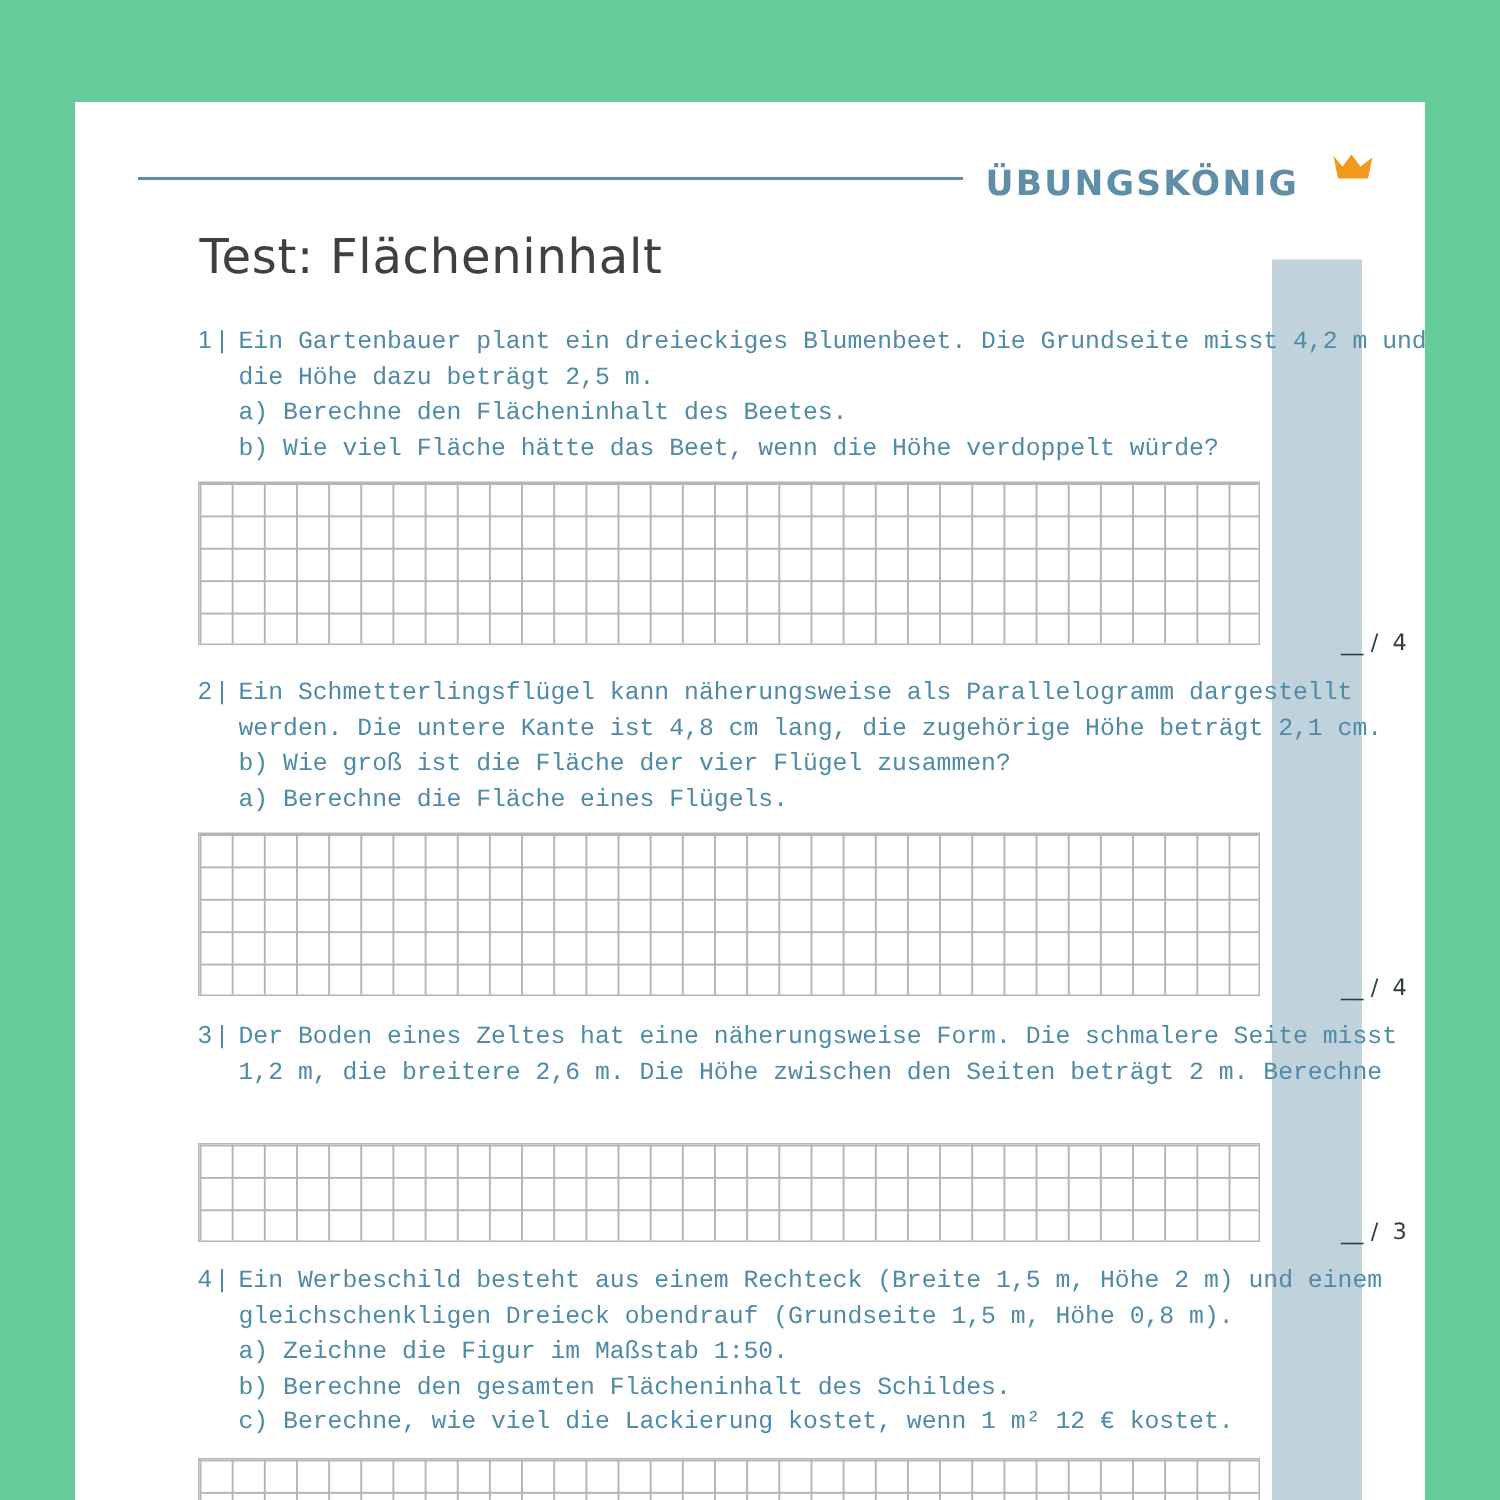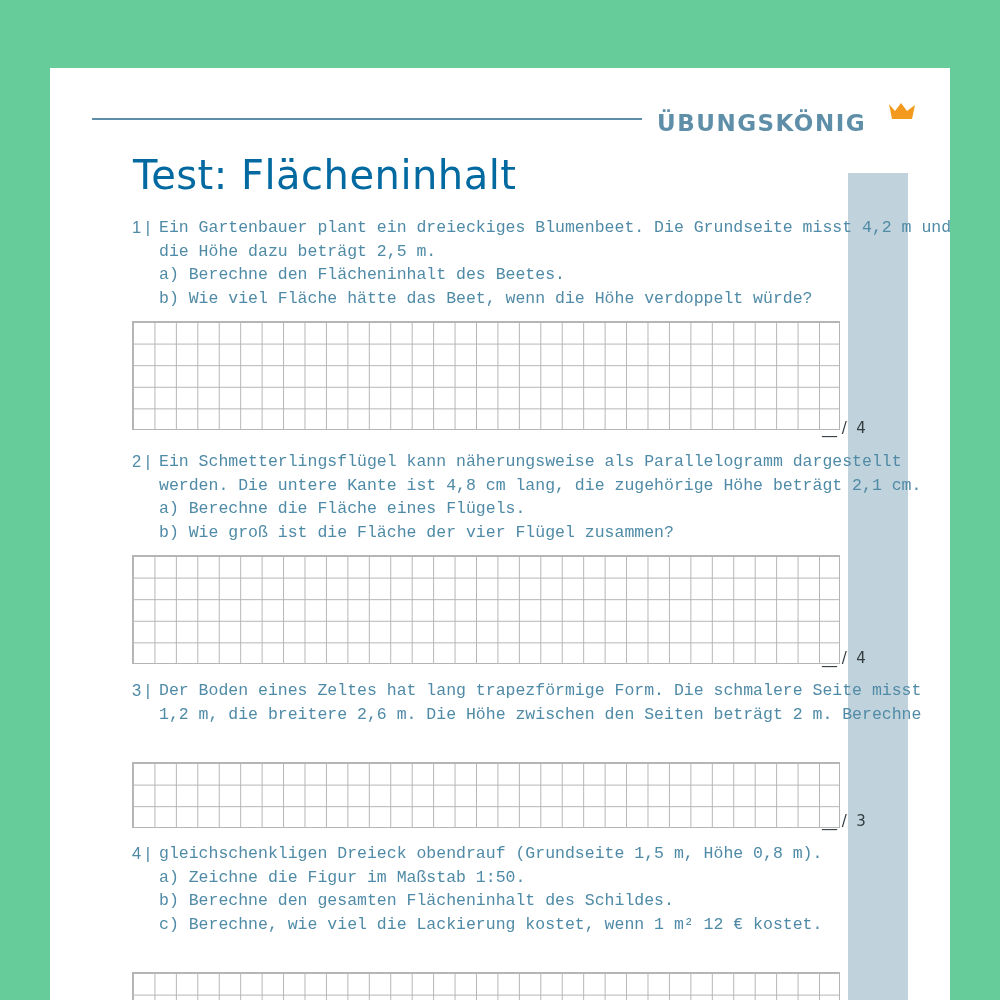--- a/index.html
+++ b/index.html
@@ -23,21 +23,21 @@
       font-family: "DejaVu Sans", sans-serif;
       font-weight: bold; font-size: 23px; letter-spacing: 1.5px;
       color: #5e8ea8;
     }
     .crown {
       position: absolute; left: 888px; top: 102px; width: 28px; height: 18px;
     }
     .title {
       position: absolute; left: 83px; top: 84px;
       font-family: "DejaVu Sans", sans-serif;
-      font-size: 40px; color: #0369a1; letter-spacing: 0.5px; text-align: center;
+      font-size: 32px; color: #404040; letter-spacing: 0.5px; text-align: center;
     }
     .score-bar {
       position: absolute; left: 798px; top: 105px;
       width: 60px; height: 840px; background: #c0d3dc;
     }
     .task {
       position: absolute; left: 82px;
       font-family: "Liberation Sans", sans-serif;
       font-size: 16.5px; color: #4f8aa6; line-height: 23.5px;
     }
@@ -47,21 +47,21 @@
       position: absolute; left: 82px; width: 708px;
       border-top: 1px solid #b5b5b5; border-left: 1px solid #b5b5b5;
       background-image:
         linear-gradient(to right, #b5b5b5 1px, transparent 1px),
         linear-gradient(to bottom, #b5b5b5 1px, transparent 1px);
       background-size: 21.45px 21.6px;
       box-sizing: border-box;
       border-right: 1px solid #b5b5b5; border-bottom: 1px solid #b5b5b5;
     }
     .score {
-      position: absolute; left: 772px;
+      position: absolute; left: 844px;
       font-family: "DejaVu Sans", sans-serif;
       font-size: 15px; color: #333c40; white-space: pre;
     }
   </style>
 </head>
 <body>
 
 <div class="page">
   <div class="header-rule"></div>
   <div class="brand">ÜBUNGSKÖNIG</div>
@@ -75,36 +75,37 @@
     <div class="line">a) Berechne den Flächeninhalt des Beetes.</div>
     <div class="line">b) Wie viel Fläche hätte das Beet, wenn die Höhe verdoppelt würde?</div>
   </div>
   <div class="grid" style="top:253px;height:109px;"></div>
   <div class="score" style="top:351px;">__ /  4</div>
 
   <div class="task" style="top:382px;">
     <span class="num">2 |</span>
     <div class="line">Ein Schmetterlingsflügel kann näherungsweise als Parallelogramm dargestellt</div>
     <div class="line">werden. Die untere Kante ist 4,8 cm lang, die zugehörige Höhe beträgt 2,1 cm.</div>
+    <div class="line">b) Wie groß ist die Fläche der vier Flügel zusammen?</div>
     <div class="line">a) Berechne die Fläche eines Flügels.</div>
-    <div class="line">b) Wie groß ist die Fläche der vier Flügel zusammen?</div>
   </div>
   <div class="grid" style="top:487px;height:109px;"></div>
   <div class="score" style="top:581px;">__ /  4</div>
 
   <div class="task" style="top:611px;">
     <span class="num">3 |</span>
-    <div class="line">Der Boden eines Zeltes hat lang trapezförmige Form. Die schmalere Seite misst</div>
+    <div class="line">Der Boden eines Zeltes hat eine näherungsweise Form. Die schmalere Seite misst</div>
     <div class="line">1,2 m, die breitere 2,6 m. Die Höhe zwischen den Seiten beträgt 2 m. Berechne</div>
   </div>
   <div class="grid" style="top:694px;height:66px;"></div>
   <div class="score" style="top:744px;">__ /  3</div>
 
   <div class="task" style="top:774px;">
     <span class="num">4 |</span>
+    <div class="line">Ein Werbeschild besteht aus einem Rechteck (Breite 1,5 m, Höhe 2 m) und einem</div>
     <div class="line">gleichschenkligen Dreieck obendrauf (Grundseite 1,5 m, Höhe 0,8 m).</div>
     <div class="line">a) Zeichne die Figur im Maßstab 1:50.</div>
     <div class="line">b) Berechne den gesamten Flächeninhalt des Schildes.</div>
     <div class="line">c) Berechne, wie viel die Lackierung kostet, wenn 1 m² 12 € kostet.</div>
   </div>
   <div class="grid" style="top:904px;height:60px;"></div>
 </div>
 
 <svg class="crown" viewBox="0 0 28 18">
   <path d="M1 2 L7 9 L13 1 L19 9 L27 3 L24 17 L4 17 Z" fill="#f39a1e"></path>

